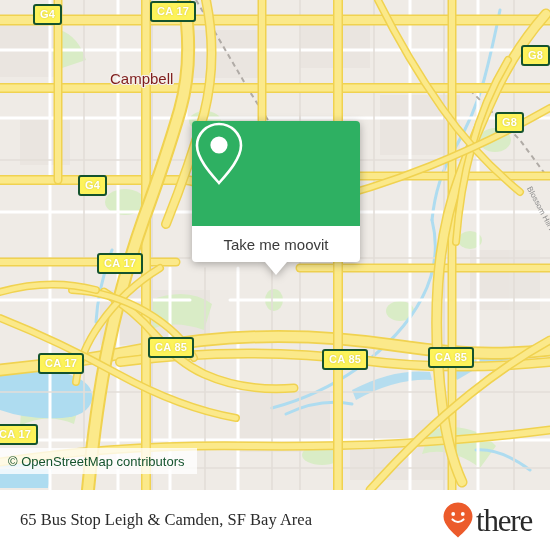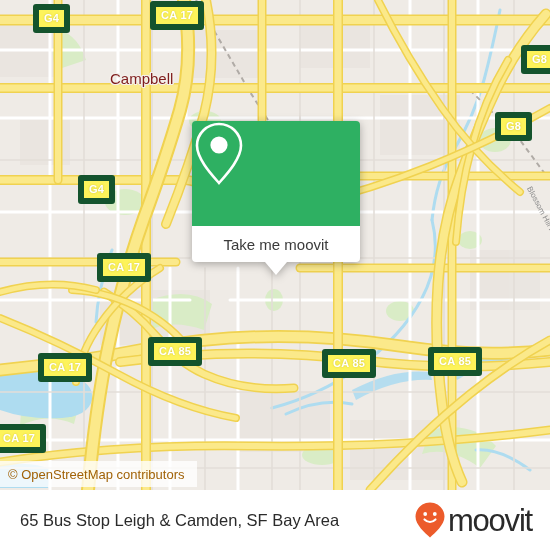--- a/index.html
+++ b/index.html
@@ -7,56 +7,56 @@
        font-family:"Liberation Sans","DejaVu Sans",sans-serif;}
 
   #app{position:relative;width:550px;height:550px;overflow:hidden;background:#fff;}
 
   
   #map{position:absolute;left:0;top:0;width:550px;height:490px;overflow:hidden;
        background:#efebe6;}
   #map svg{position:absolute;left:0;top:0;}
 
   
-  .shield{position:absolute;background:#fdf35a;border:6px solid #14532d;
+  .shield{position:absolute;background:#fdf35a;border:2px solid #14532d;
           border-radius:3px;color:#ffffff;font-weight:bold;font-size:11px;
           line-height:14px;padding:1px 5px 2px 5px;white-space:nowrap;
           text-shadow:0 0 2px rgba(120,110,20,.35);letter-spacing:.3px;
           box-sizing:border-box;}
   .shield.g{font-size:11px;}
 
   .citylabel{position:absolute;color:#7f1d1d;font-size:15px;white-space:nowrap;
              text-shadow:1.4px 0 #f3efea,-1.4px 0 #f3efea,0 1.4px #f3efea,0 -1.4px #f3efea,
                          1px 1px #f3efea,-1px -1px #f3efea,1px -1px #f3efea,-1px 1px #f3efea;}
   .streetlabel{position:absolute;color:#8d8d8d;font-size:8px;white-space:nowrap;
                transform-origin:0 0;}
 
   
-  #attrib{position:absolute;left:0;top:461px;height:26px;
+  #attrib{position:absolute;left:0;top:448px;height:26px;
           background:rgba(255,255,255,.78);
           display:flex;align-items:center;padding:0 12px 0 8px;
-          font-size:13px;color:#a16207;white-space:nowrap;}
+          font-size:13px;color:#14532d;white-space:nowrap;}
 
   
   #popup{position:absolute;left:192px;top:121px;width:168px;
          filter:drop-shadow(0 2px 4px rgba(0,0,0,.30));}
   #popup-head{background:#2eb062;height:105px;border-radius:4px 4px 0 0;
               display:flex;align-items:center;justify-content:center;}
   #popup-foot{background:#ffffff;height:36px;border-radius:0 0 4px 4px;
               display:flex;align-items:center;justify-content:center;
               font-size:15px;color:#3b3b3b;}
   #popup-tail{position:absolute;left:50%;margin-left:-11px;top:141px;
               width:0;height:0;border-left:11px solid transparent;
               border-right:11px solid transparent;border-top:13px solid #ffffff;}
 
   
   #footer{position:absolute;left:0;top:490px;width:550px;height:60px;
           background:#ffffff;display:flex;align-items:center;
           justify-content:space-between;padding:0 18px 0 20px;
-          box-sizing:border-box;}
+          box-sizing:border-box;font-family:Liberation Serif, serif;}
   #footer-title{font-size:16.5px;color:#2b2b2b;white-space:nowrap;}
   #brand{display:flex;align-items:center;gap:2px;}
   #brand-word{font-size:31px;color:#2a2a2a;letter-spacing:-1.2px;
               font-weight:500;line-height:31px;}
 </style>
 </head>
 <body>
 
 <div id="app">
 
@@ -268,17 +268,17 @@
 
   <div id="footer">
     <div id="footer-title">65 Bus Stop Leigh &amp; Camden, SF Bay Area</div>
     <div id="brand">
       <svg width="32" height="38" viewBox="0 0 32 38">
         <path d="M16 1.5 C8 1.5 1.5 7.8 1.5 15.6 C1.5 24 11 32 16 36.5 C21 32 30.5 24 30.5 15.6 C30.5 7.8 24 1.5 16 1.5 Z" fill="#ec5b2b"></path>
         <circle cx="11.2" cy="13" r="1.9" fill="#ffffff"></circle>
         <circle cx="20.8" cy="13" r="1.9" fill="#ffffff"></circle>
         <path d="M10.5 18.4 q5.5 5.2 11 0" fill="none" stroke="#ffffff" stroke-width="2.1" stroke-linecap="round"></path>
       </svg>
-      <span id="brand-word">moovit</span>
+      <span id="brand-word">there</span>
     </div>
   </div>
 
 </div>
 
 </body></html>

